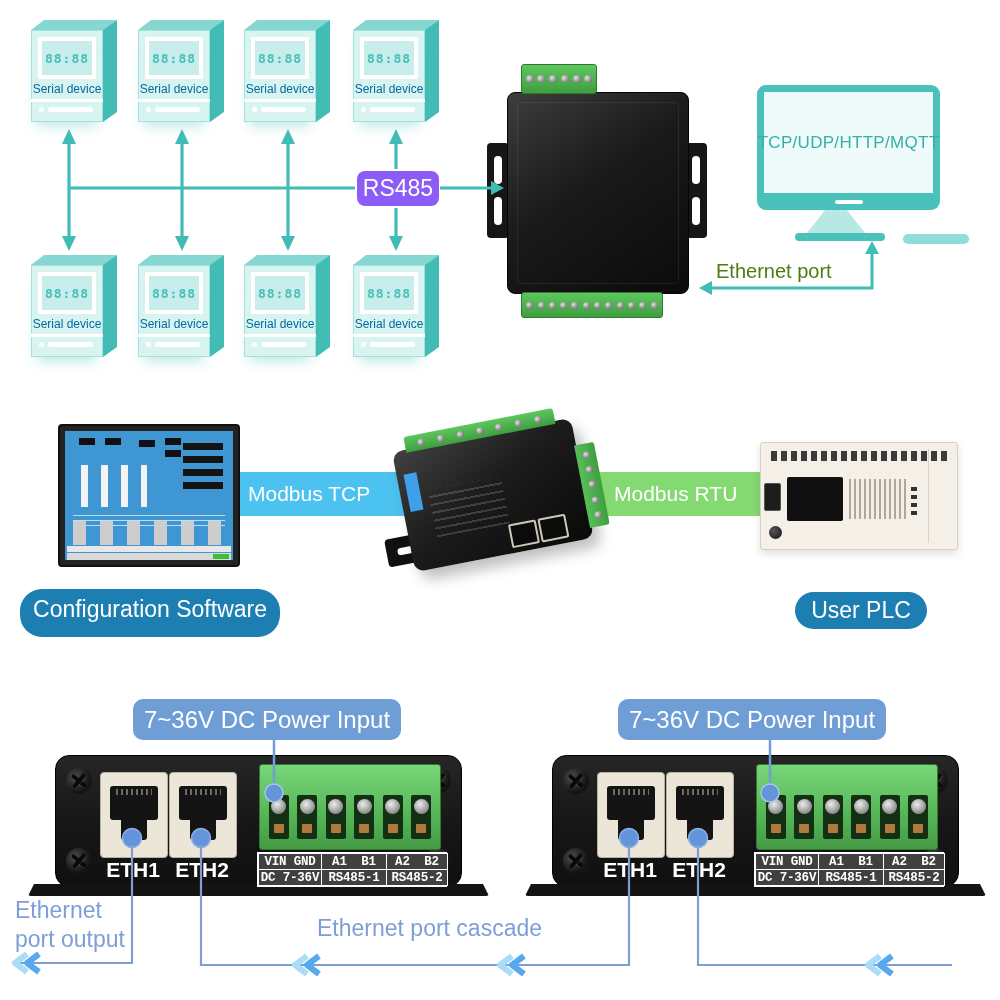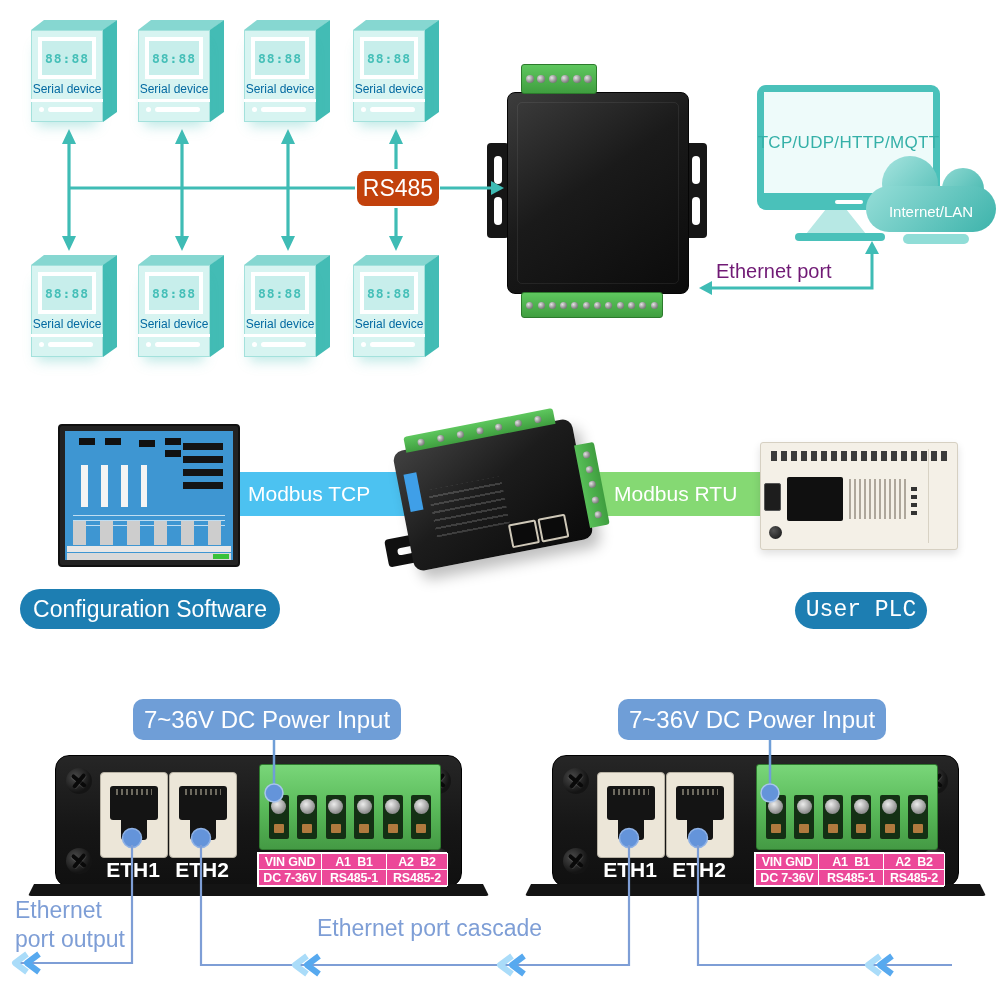--- a/index.html
+++ b/index.html
@@ -17,21 +17,21 @@
   .sb-screen { margin:7px 7px 0 7px; height:42px; background:#ffffff; padding:4px; box-sizing:border-box; }
   .sb-display{ width:100%; height:100%; background:#c7eeeb; display:flex; align-items:center; justify-content:center;
                color:#45bfb8; font-family:"DejaVu Sans Mono", monospace; font-size:13px; font-weight:bold; letter-spacing:1px; }
   .sb-label { margin-top:3px; text-align:center; color:#0369a1; font-size:12px; }
   .sb-divider { margin-top:3px; height:3px; background:#ffffff; }
   .sb-slot { position:relative; margin-top:5px; height:6px; }
   .sb-slot-dot { position:absolute; left:8px; top:0; width:5px; height:5px; border-radius:50%; background:#ffffff; }
   .sb-slot-bar { position:absolute; left:17px; right:10px; top:0; height:5px; border-radius:3px; background:#ffffff; }
 
   
-  .rs485-badge { position:absolute; left:357px; top:171px; width:82px; height:35px; background:#c2410c;
+  .rs485-badge { position:absolute; left:357px; top:171px; width:82px; height:35px; background:#8b5cf6;
                  border-radius:8px; color:#fff; font-size:23px; line-height:35px; text-align:center; z-index:3; }
 
   
   .gw-top { position:absolute; left:487px; top:60px; width:220px; height:260px; z-index:2; }
   .gwt-ear { position:absolute; width:22px; height:95px; background:#161616; border-radius:4px; top:83px;
              display:flex; flex-direction:column; align-items:center; justify-content:space-evenly; }
   .gwt-ear.left { left:0; } .gwt-ear.right { right:0; }
   .gwt-slot { width:8px; height:28px; background:#ffffff; border-radius:4px; }
   .gwt-body { position:absolute; left:20px; top:32px; width:180px; height:200px; border-radius:8px;
               background:linear-gradient(145deg,#3d3d3d,#1a1a1a 45%,#0b0b0b); border:1px solid #050505; }
@@ -53,21 +53,21 @@
   .monitor-base { position:absolute; left:795px; top:233px; width:90px; height:8px; border-radius:4px; background:#4ac1ba; z-index:2; }
   .cloud { position:absolute; left:866px; top:156px; width:130px; height:84px; z-index:3; }
   .cloud-body { position:absolute; left:0; bottom:8px; width:130px; height:46px; border-radius:24px;
                 background:linear-gradient(135deg,#96ded8,#3db3ab); }
   .cloud-bump1 { position:absolute; left:16px; top:0; width:56px; height:56px; border-radius:50%;
                  background:linear-gradient(135deg,#a6e4df,#4fbcb4); }
   .cloud-bump2 { position:absolute; right:12px; top:12px; width:42px; height:42px; border-radius:50%;
                  background:linear-gradient(135deg,#8ed9d2,#3db3ab); }
   .cloud-label { position:absolute; left:0; right:0; bottom:20px; text-align:center; color:#ffffff; font-size:15px; }
   .cloud-pill { position:absolute; left:903px; top:234px; width:66px; height:10px; border-radius:5px; background:#90ddd7; z-index:2; }
-  .eth-port-label { position:absolute; left:716px; top:260px; color:#701a75; font-size:20px; z-index:3; }
+  .eth-port-label { position:absolute; left:716px; top:260px; color:#4d7c0f; font-size:20px; z-index:3; }
 
   
   .banner { position:absolute; top:472px; height:44px; z-index:1; color:#fff; font-size:21px; line-height:44px; }
   .banner.tcp { left:238px; width:260px; background:#4cc2f1; padding-left:10px; box-sizing:border-box; }
   .banner.rtu { left:570px; width:205px; background:#85d973; padding-left:44px; box-sizing:border-box; }
 
   .cfg-monitor { position:absolute; left:58px; top:424px; width:182px; height:143px; background:#232323;
                  border:2px solid #111; border-radius:4px; padding:5px; box-sizing:border-box; z-index:2; }
   .cfg-screen { position:relative; width:100%; height:100%; background:#3e96d2; overflow:hidden; }
   .cfg-blk1 { position:absolute; left:14px; top:7px; width:16px; height:7px; background:#111;
@@ -110,22 +110,22 @@
               background:radial-gradient(circle at 35% 35%, #555, #111); }
   .plc-display { position:absolute; left:26px; top:34px; width:56px; height:44px; background:#101010; border-radius:2px; }
   .plc-vents { position:absolute; left:88px; top:36px; width:58px; height:40px;
                background:repeating-linear-gradient(90deg,#9d968a 0 2px, rgba(0,0,0,0) 2px 5px),
                           repeating-linear-gradient(0deg,#f4f0e7 0 4px, rgba(0,0,0,0) 4px 8px); opacity:.8; }
   .plc-leds { position:absolute; left:150px; top:40px; width:6px; height:32px;
               background:repeating-linear-gradient(0deg,#333 0 4px, rgba(0,0,0,0) 4px 8px); }
   .plc-seam { position:absolute; right:28px; top:6px; bottom:6px; width:1px; background:#d8d2c4; }
 
   .pill-badge { position:absolute; background:#1d7eb2; border-radius:22px; color:#fff; text-align:center; z-index:4; }
-  .pill-badge.cfg { left:20px; top:589px; width:260px; height:40px; font-size:23px; line-height:40px; }
-  .pill-badge.plcb { left:795px; top:592px; width:132px; height:37px; font-size:23px; line-height:37px;font-family:Liberation Mono, monospace; }
+  .pill-badge.cfg { left:20px; top:589px; width:260px; height:48px; font-size:23px; line-height:40px; }
+  .pill-badge.plcb { left:795px; top:592px; width:132px; height:37px; font-size:23px; line-height:37px; }
 
   
   .power-badge { position:absolute; top:699px; width:268px; height:41px; background:#6f9ed7; border-radius:10px;
                  color:#fff; font-size:24px; line-height:41px; text-align:center; z-index:4; }
   .power-badge.left { left:133px; } .power-badge.right { left:618px; }
 
   .panel { position:absolute; top:755px; width:405px; height:130px; border-radius:14px; z-index:2;
            background:linear-gradient(180deg,#262626,#161616 55%,#101010); border:1px solid #000; }
   .screw { position:absolute; width:26px; height:26px; border-radius:50%;
            background:radial-gradient(circle at 35% 35%, #494949, #141414 65%); }
@@ -148,22 +148,22 @@
               background:linear-gradient(180deg,#79d679 0%, #58b858 55%, #449a44 100%); border:1px solid #2e7a2e;
               display:flex; justify-content:space-evenly; box-sizing:border-box; }
   .tslot { width:20px; height:44px; margin-top:30px; background:#143014; border-radius:2px; position:relative; }
   .tslot::before { content:""; position:absolute; left:2.5px; top:4px; width:15px; height:15px; border-radius:50%;
                    background:radial-gradient(circle at 40% 35%, #ececec, #9a9a9a 60%, #6f6f6f); }
   .tslot::after { content:""; position:absolute; left:5px; bottom:6px; width:10px; height:9px; background:#b07a3e; border-radius:1px; }
 
   .tlabel-table { position:absolute; left:201px; top:96px; width:186px; display:grid;
                   grid-template-columns:62px 64px 60px; grid-auto-rows:15px; background:#000;
                   border:2px solid #fff; gap:1px; z-index:3; }
-  .tcell { background:#ec4899; color:#fff; font-weight:bold; font-size:12.5px; display:flex; align-items:center;
-           justify-content:center; white-space:pre; outline:1px solid #fff; letter-spacing:-.2px; }
+  .tcell { background:#404040; color:#fff; font-weight:bold; font-size:12.5px; display:flex; align-items:center;
+           justify-content:center; white-space:pre; outline:1px solid #fff; letter-spacing:-.2px;font-family:Liberation Mono, monospace; }
 
   .flange { position:absolute; top:128px; left:-28px; width:461px; height:12px; background:#141414; border-radius:3px;
             clip-path:polygon(6px 0, calc(100% - 6px) 0, 100% 100%, 0 100%); }
 
   .note { position:absolute; color:#7e9ed6; font-size:23px; z-index:4; }
 </style>
 </head>
 <body>
 
 <div class="stage">
@@ -324,26 +324,20 @@
         <span class="gwt-screw s7"></span>
     </div>
   </div>
 
   <div class="monitor">
     <div class="monitor-screen">TCP/UDP/HTTP/MQTT</div>
     <div class="monitor-dash"></div>
   </div>
   <div class="monitor-stand"></div>
   <div class="monitor-base"></div>
-  <div class="cloud">
-    <div class="cloud-bump1"></div>
-    <div class="cloud-bump2"></div>
-    <div class="cloud-body"></div>
-    <div class="cloud-label">Internet/LAN</div>
-  </div>
   <div class="cloud-pill"></div>
   <div class="eth-port-label">Ethernet port</div>
 
   <div class="banner tcp">Modbus TCP</div>
   <div class="banner rtu">Modbus RTU</div>
 
   <div class="cfg-monitor">
     <div class="cfg-screen">
       <div class="cfg-blk1"></div>
       <div class="cfg-blk2"></div>

